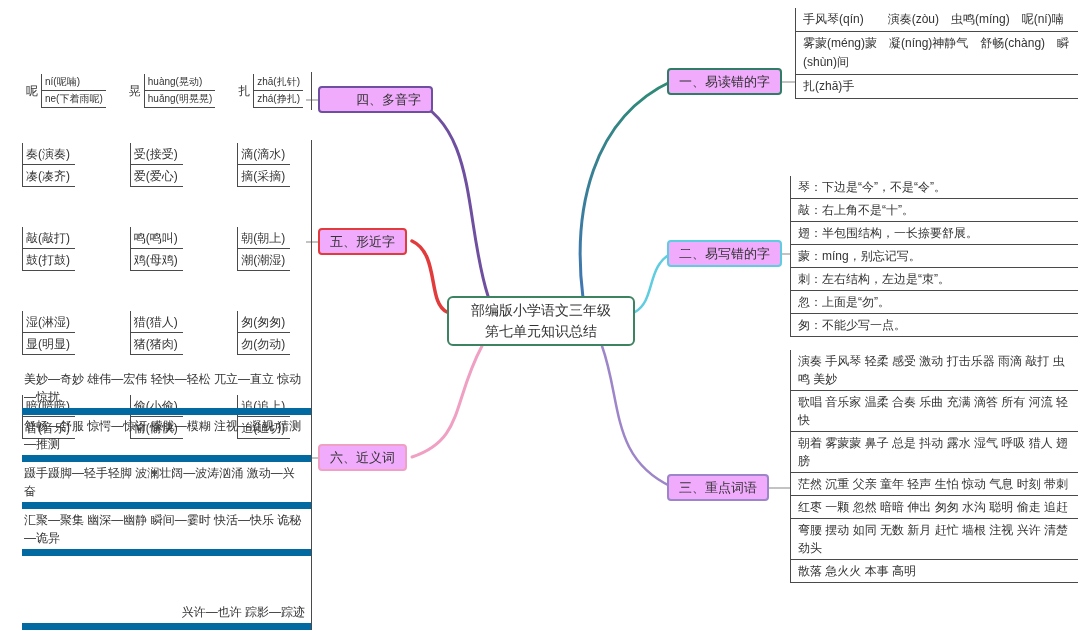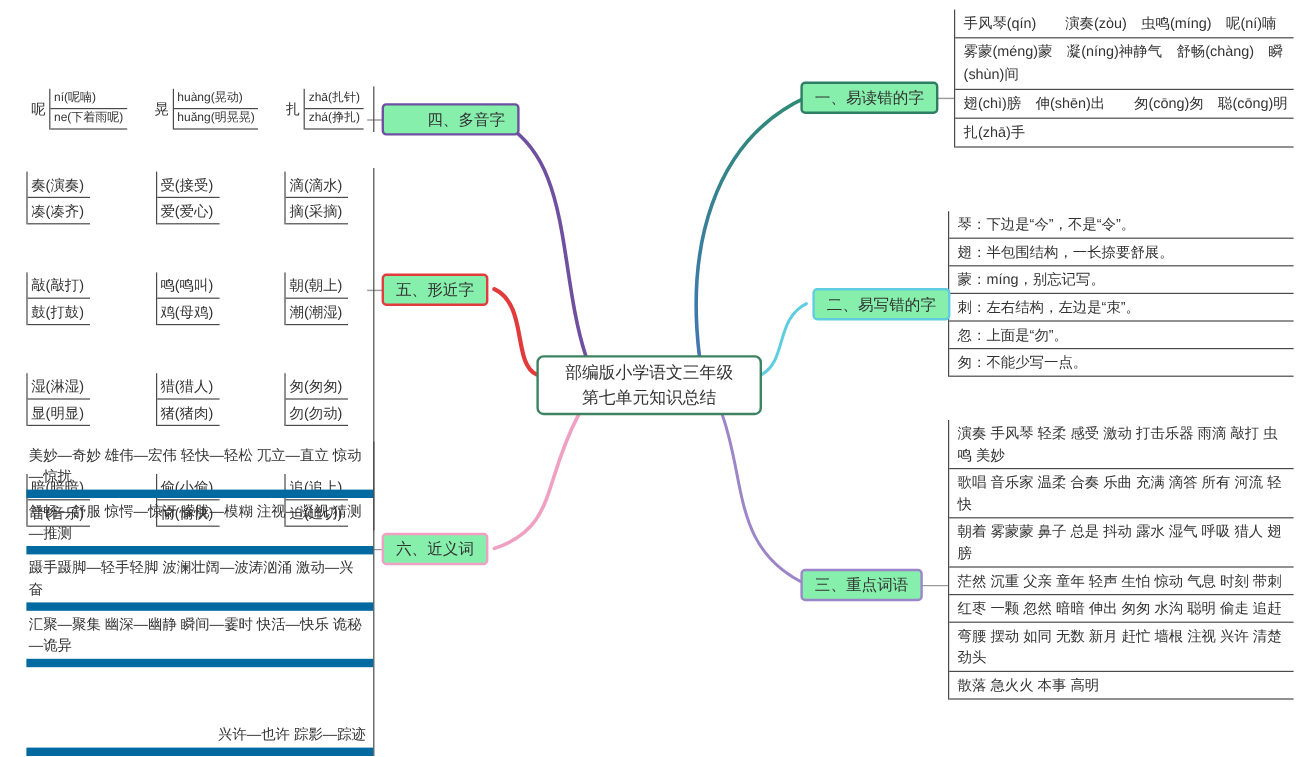--- a/index.html
+++ b/index.html
@@ -10,21 +10,21 @@
   svg.links { position:absolute; inset:0; width:1080px; height:631px; z-index:1; }
 
   .center-node {
     position:absolute; left:447px; top:296px; width:188px; height:50px;
     border:2px solid #3d8361; border-radius:6px; background:#fff;
     display:flex; flex-direction:column; justify-content:center; align-items:center;
     font-size:14px; line-height:1.5; box-sizing:border-box; z-index:3; text-align:center;
   }
 
   .blabel {
-    position:absolute; box-sizing:border-box; background:#86efac; border:2px solid #999;
+    position:absolute; box-sizing:border-box; background:#f0abfc; border:2px solid #999;
     border-radius:4px; font-size:13px; line-height:17px; padding:3px 10px;
     z-index:3; white-space:nowrap;
   }
   #lb1 { left:667px; top:68px;  }
   #lb2 { left:667px; top:240px; }
   #lb3 { left:667px; top:474px; }
   #lb4 { left:318px; top:86px;padding-left:36px;  }
   #lb5 { left:318px; top:228px; }
   #lb6 { left:318px; top:444px; }
 
@@ -87,35 +87,35 @@
     <path d="M 306 242 L 325 242" stroke="#9b9b9b" stroke-width="1.2"></path>
     <path d="M 306 458 L 325 458" stroke="#9b9b9b" stroke-width="1.2"></path>
   </svg>
 
   <div class="center-node" style="border-color: rgb(61, 131, 97);">
     <div>部编版小学语文三年级</div>
     <div>第七单元知识总结</div>
   </div>
 
   <div class="blabel" id="lb1" style="border-color: rgb(46, 125, 100);">一、易读错的字</div>
-  <div class="blabel" id="lb2" style="border-color: rgb(95, 205, 224); margin-left: 10px;">二、易写错的字</div>
+  <div class="blabel" id="lb2" style="border-color: rgb(95, 205, 224);">二、易写错的字</div>
   <div class="blabel" id="lb3" style="border-color: rgb(156, 133, 201);">三、重点词语</div>
   <div class="blabel" id="lb4" style="border-color: rgb(111, 79, 160);">四、多音字</div>
   <div class="blabel" id="lb5" style="border-color: rgb(226, 59, 59);">五、形近字</div>
   <div class="blabel" id="lb6" style="border-color: rgb(240, 160, 195);">六、近义词</div>
 
   <div class="rgroup" id="grp1">
     <div class="ritem">手风琴(qín)　　演奏(zòu)　虫鸣(míng)　呢(ní)喃</div>
     <div class="ritem">雾蒙(méng)蒙　凝(níng)神静气　舒畅(chàng)　瞬(shùn)间</div>
-    <div class="ritem">翅(chì)膀　伸(shēn)出　　匆(cōng)匆　聪(cōng)明</div>
     <div class="ritem">扎(zhā)手</div>
   </div>
 
   <div class="rgroup" id="grp2">
     <div class="ritem">琴：下边是“今”，不是“令”。</div>
+    <div class="ritem">敲：右上角不是“十”。</div>
     <div class="ritem">翅：半包围结构，一长捺要舒展。</div>
     <div class="ritem">蒙：míng，别忘记写。</div>
     <div class="ritem">刺：左右结构，左边是“朿”。</div>
     <div class="ritem">忽：上面是“勿”。</div>
     <div class="ritem">匆：不能少写一点。</div>
   </div>
 
   <div class="rgroup" id="grp3">
     <div class="ritem">演奏 手风琴 轻柔 感受 激动 打击乐器 雨滴 敲打 虫鸣 美妙</div>
     <div class="ritem">歌唱 音乐家 温柔 合奏 乐曲 充满 滴答 所有 河流 轻快</div>

